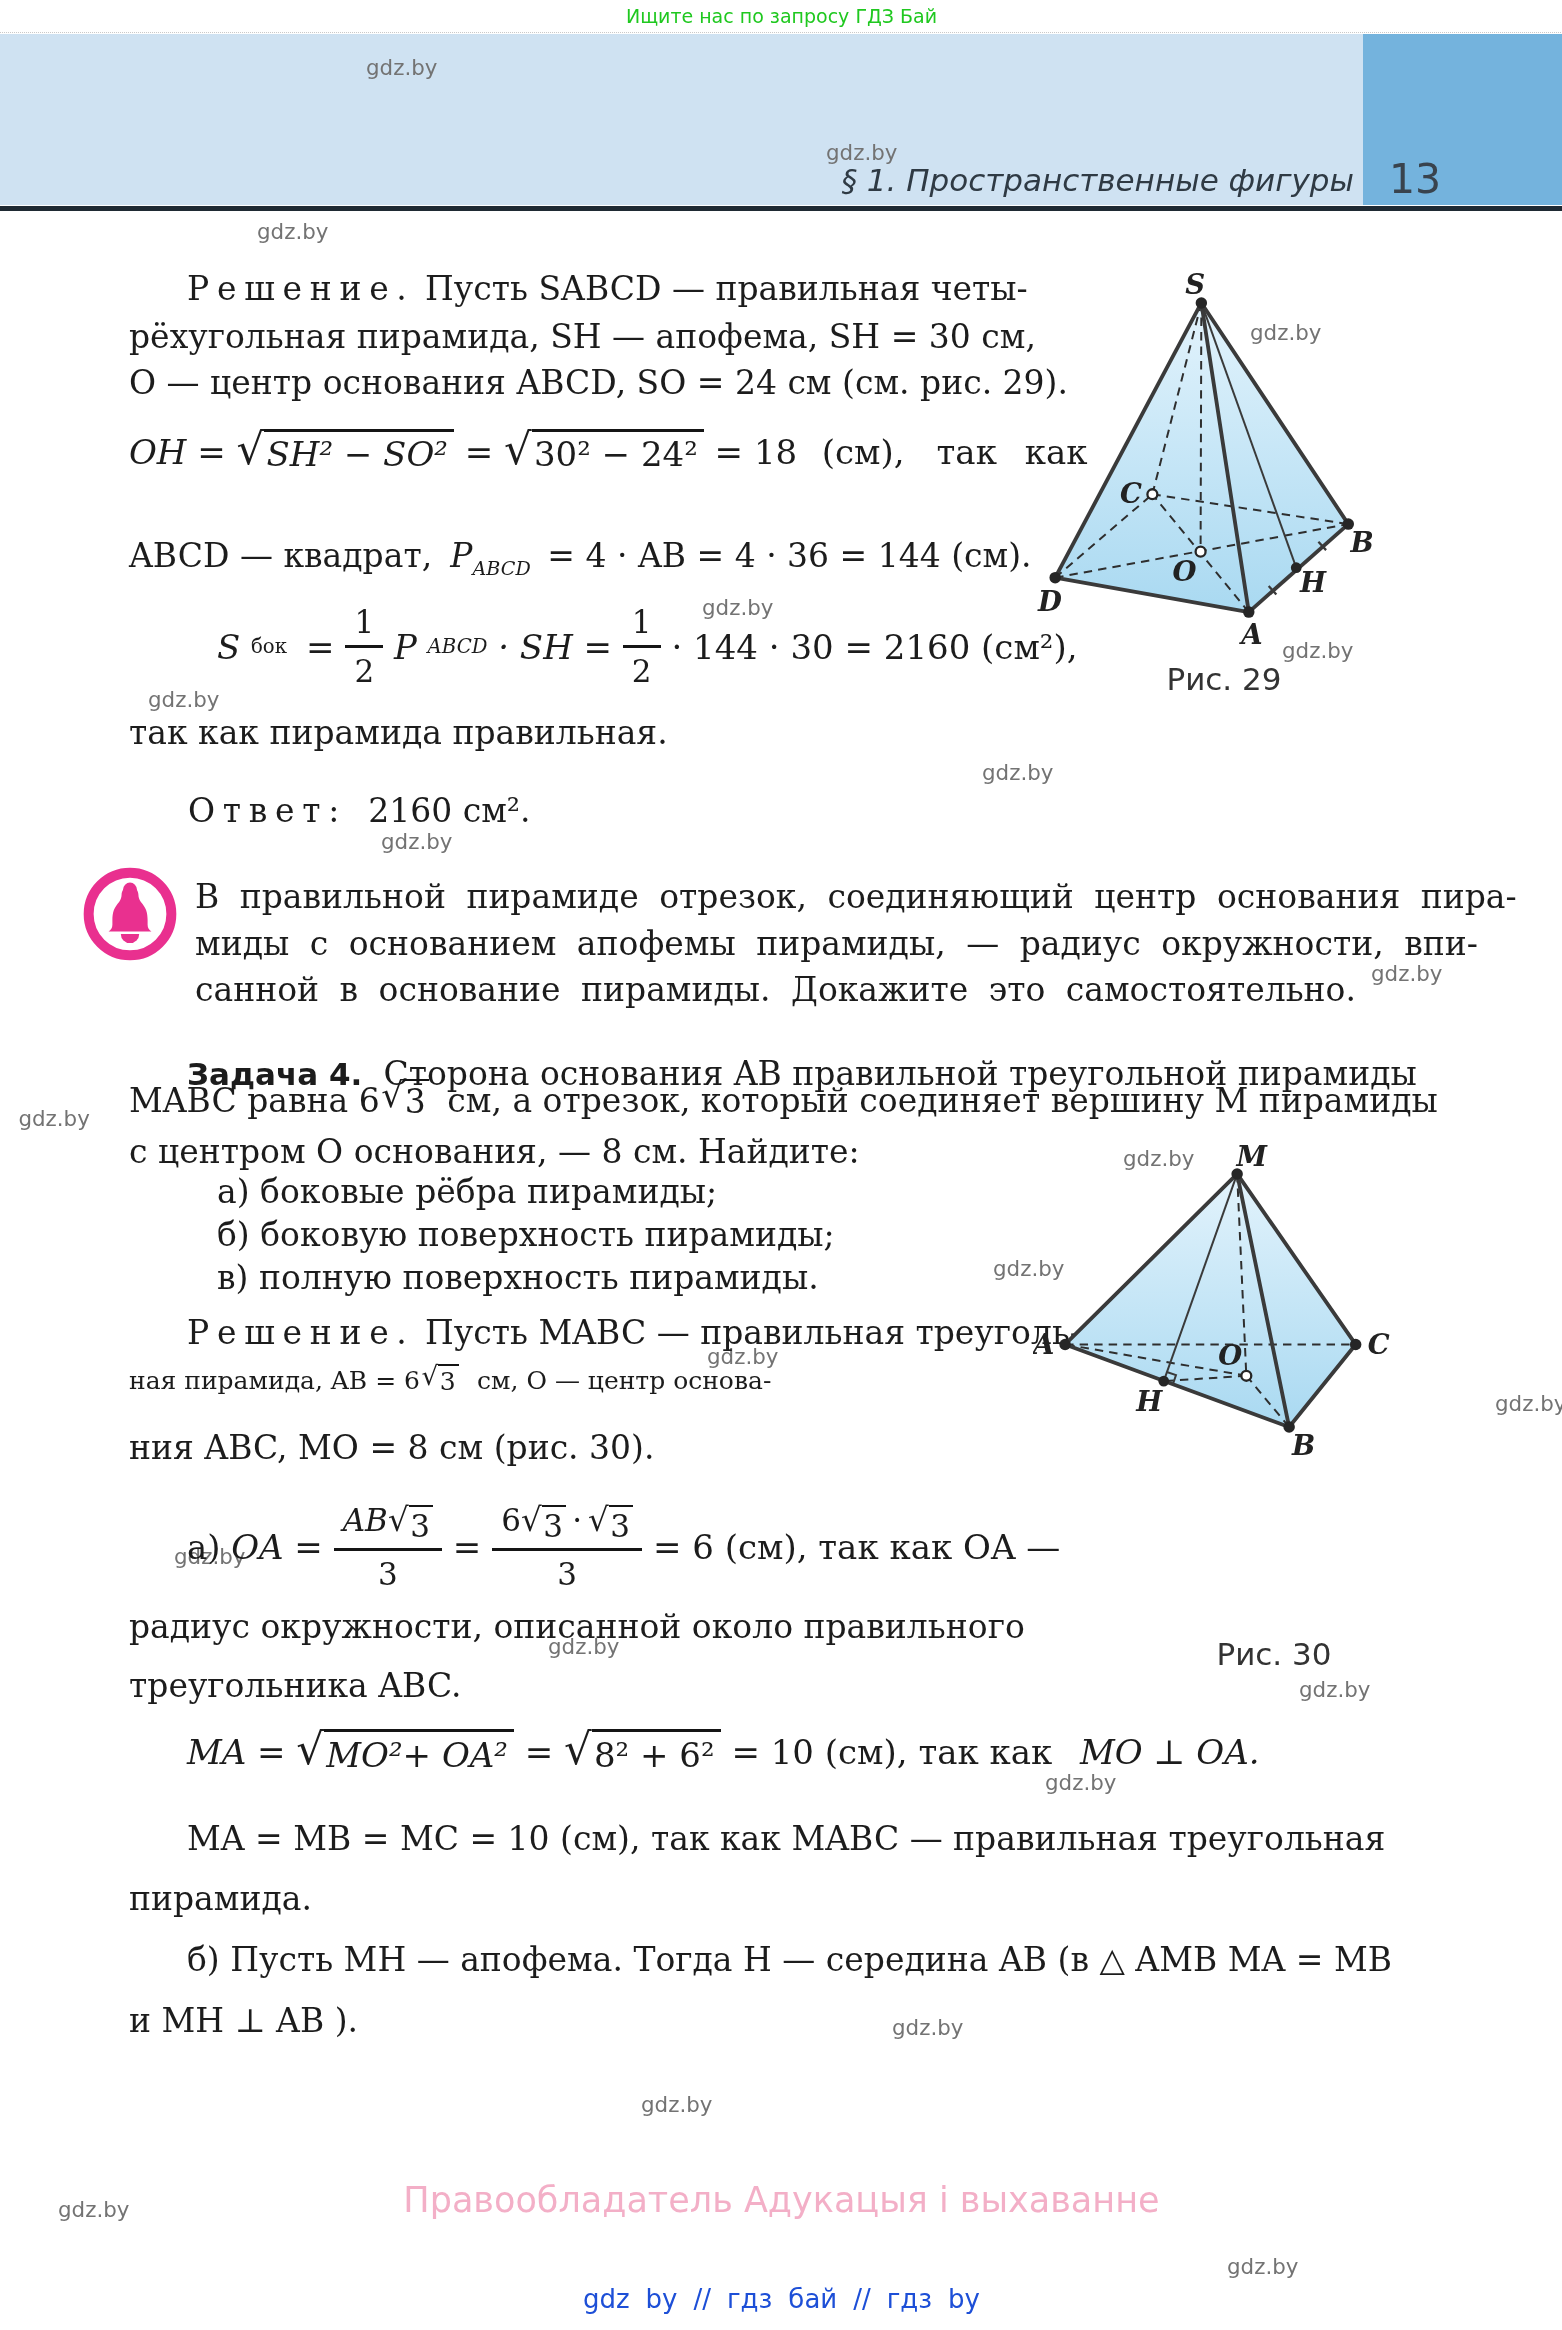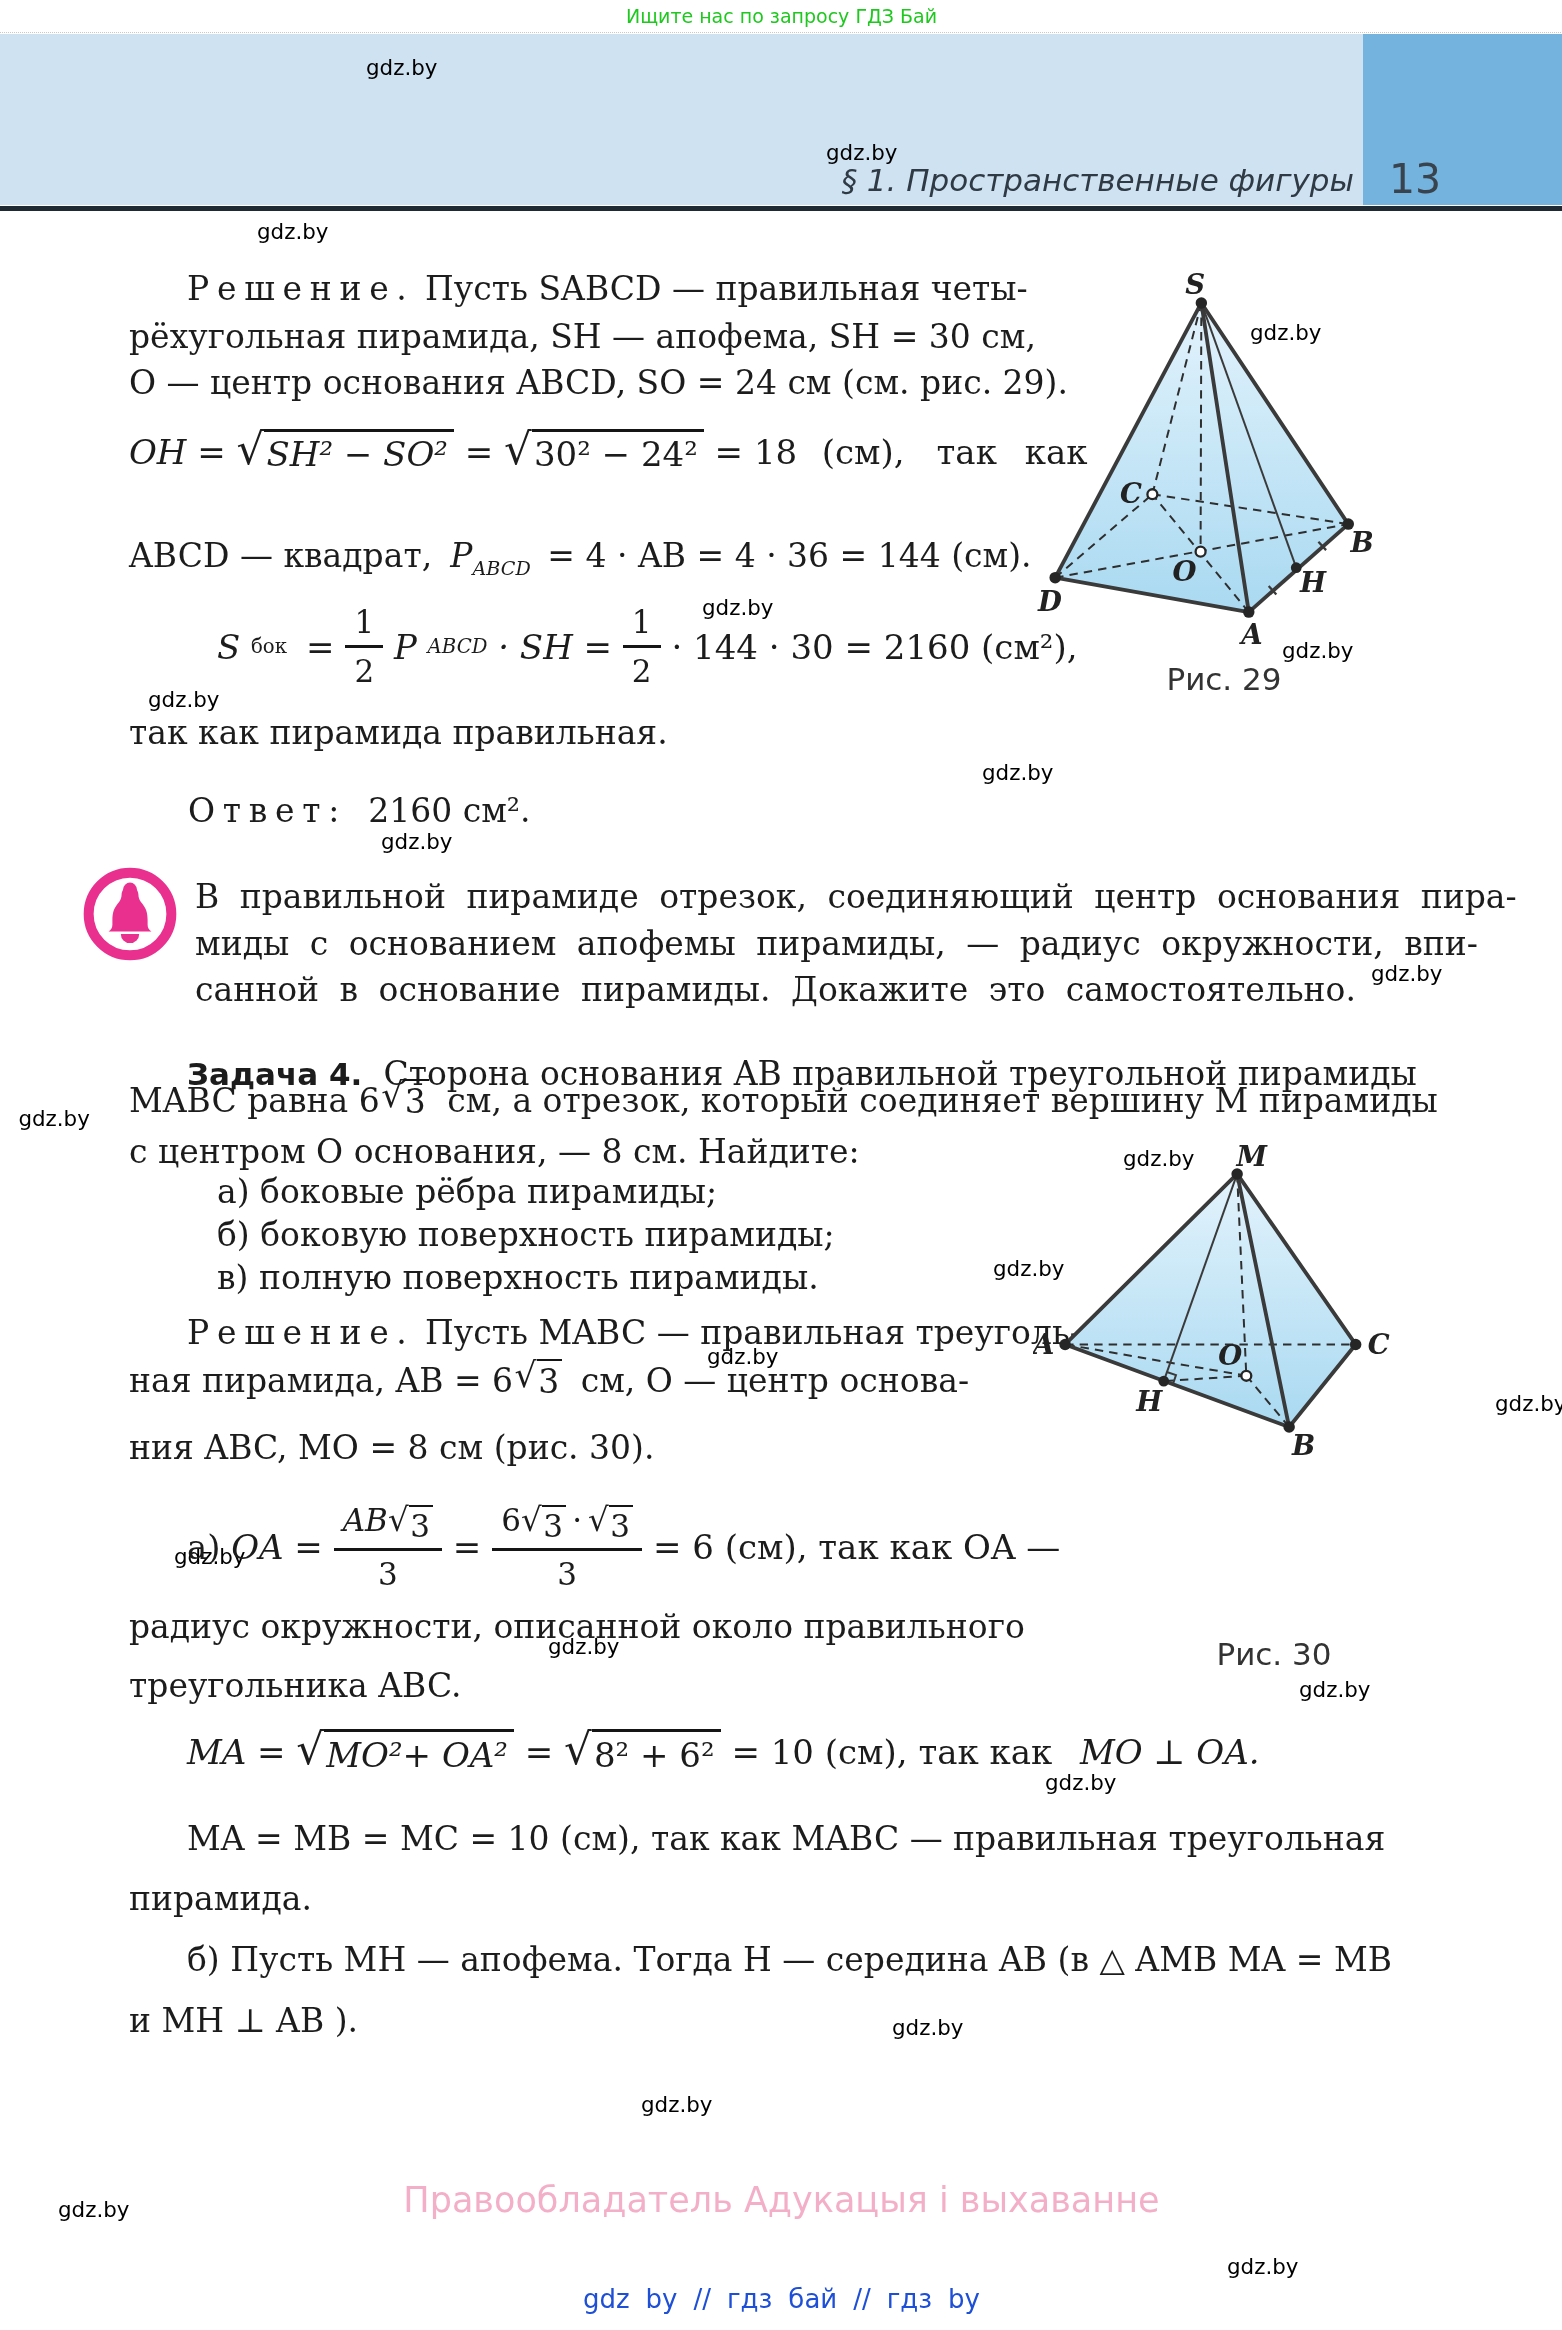--- a/index.html
+++ b/index.html
@@ -8,21 +8,21 @@
   .abs{position:absolute;white-space:nowrap;}
   .ctr{position:absolute;left:0;width:1563px;text-align:center;white-space:nowrap;}
   .banner{font-family:"DejaVu Sans", sans-serif;font-size:19px;color:#1fc81f;}
   .band{position:absolute;left:0;top:34px;width:1563px;height:171px;background:#cfe2f2;}
   .bandbox{position:absolute;left:1363px;top:34px;width:200px;height:171px;background:#74b3dd;}
   .bandline{position:absolute;left:0;top:206px;width:1563px;height:4.6px;background:#1f2a33;}
   .htitle{position:absolute;left:612px;top:162px;width:742px;text-align:right;
           font-family:"DejaVu Sans", sans-serif;font-style:italic;font-size:31px;color:#2f3a44;}
   .hpage{position:absolute;left:1369px;top:155px;width:92px;text-align:center;
          font-family:"DejaVu Sans", sans-serif;font-size:41px;color:#39434d;}
-  .wm{position:absolute;font-family:"DejaVu Sans", sans-serif;font-size:21.4px;color:#000000;white-space:nowrap;}
+  .wm{position:absolute;font-family:"DejaVu Sans", sans-serif;font-size:21.4px;color:#737373;white-space:nowrap;}
   .ln{position:absolute;font-size:33px;white-space:nowrap;}
   .sp{letter-spacing:7.7px;}
   .bold-lead{font-family:"DejaVu Sans", sans-serif;font-weight:bold;font-size:31px;}
   .mrow{position:absolute;display:flex;align-items:center;font-size:34px;white-space:nowrap;}
   .mrow>*{margin-right:10.7px;}
   .it{font-style:italic;}
   .rt{display:inline-flex;align-items:flex-start;}
   .rs{font-size:1.28em;line-height:0.95;}
   .ru{border-top:3.1px solid #151515;padding:2.3px 6.1px 0 2.3px;}
   .rt.small .rs{font-size:1.05em;}
@@ -160,21 +160,21 @@
   </div>
   <div class="ln" style="left:129px;top:1132px">с центром O основания, — 8 см. Найдите:</div>
   <div class="ln" style="left:217px;top:1172px">а) боковые рёбра пирамиды;</div>
   <div class="ln" style="left:217px;top:1215px">б) боковую поверхность пирамиды;</div>
   <div class="ln" style="left:217px;top:1258px">в) полную поверхность пирамиды.</div>
 
   <div class="ln" style="left:187px;top:1313px">
     <span class="sp">Решение.</span>
     <span>Пусть MABC — правильная треуголь-</span>
   </div>
-  <div class="mrow" style="left:129px;top:1360px;height:40px;font-size:33px">
+  <div class="mrow" style="left:129px;top:1360px;height:40px;font-size:25px">
     <span style="margin-right:1.5px">ная  пирамида,  AB = 6</span>
     <span class="rt small">
         <span class="rs">√</span>
         <span class="ru">3</span>
       </span>
     <span style="margin-left:7.7px">см,  O  —  центр  основа-</span>
   </div>
   <div class="ln" style="left:129px;top:1428px">ния ABC, MO = 8 см (рис. 30).</div>
 
   <div class="mrow" style="left:187px;top:1489px;height:116px">

